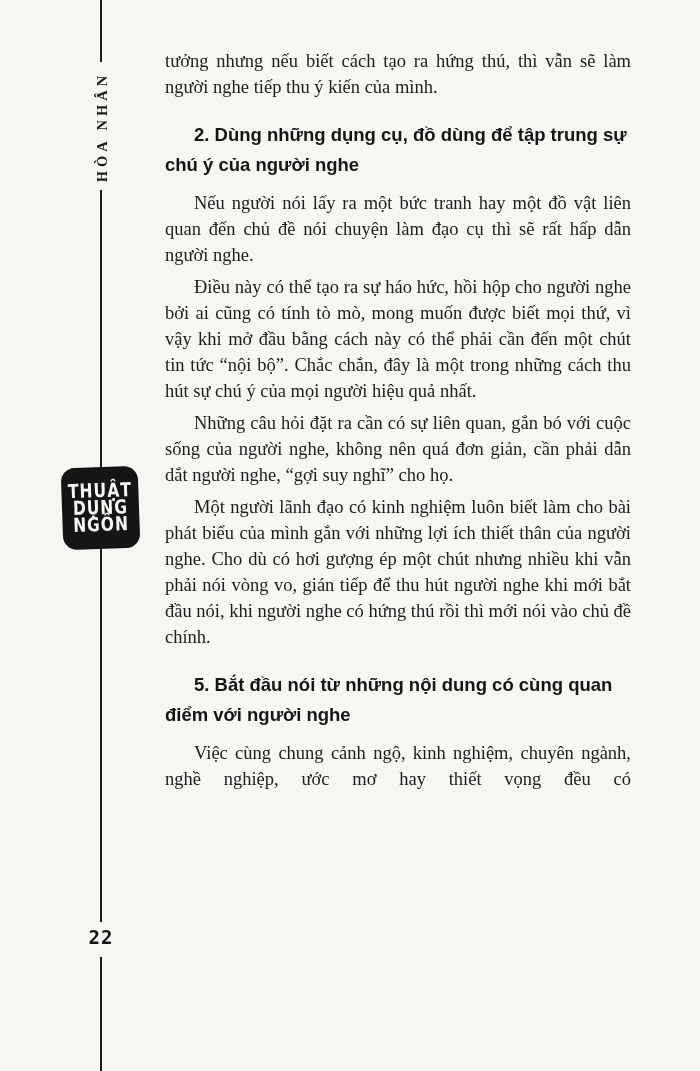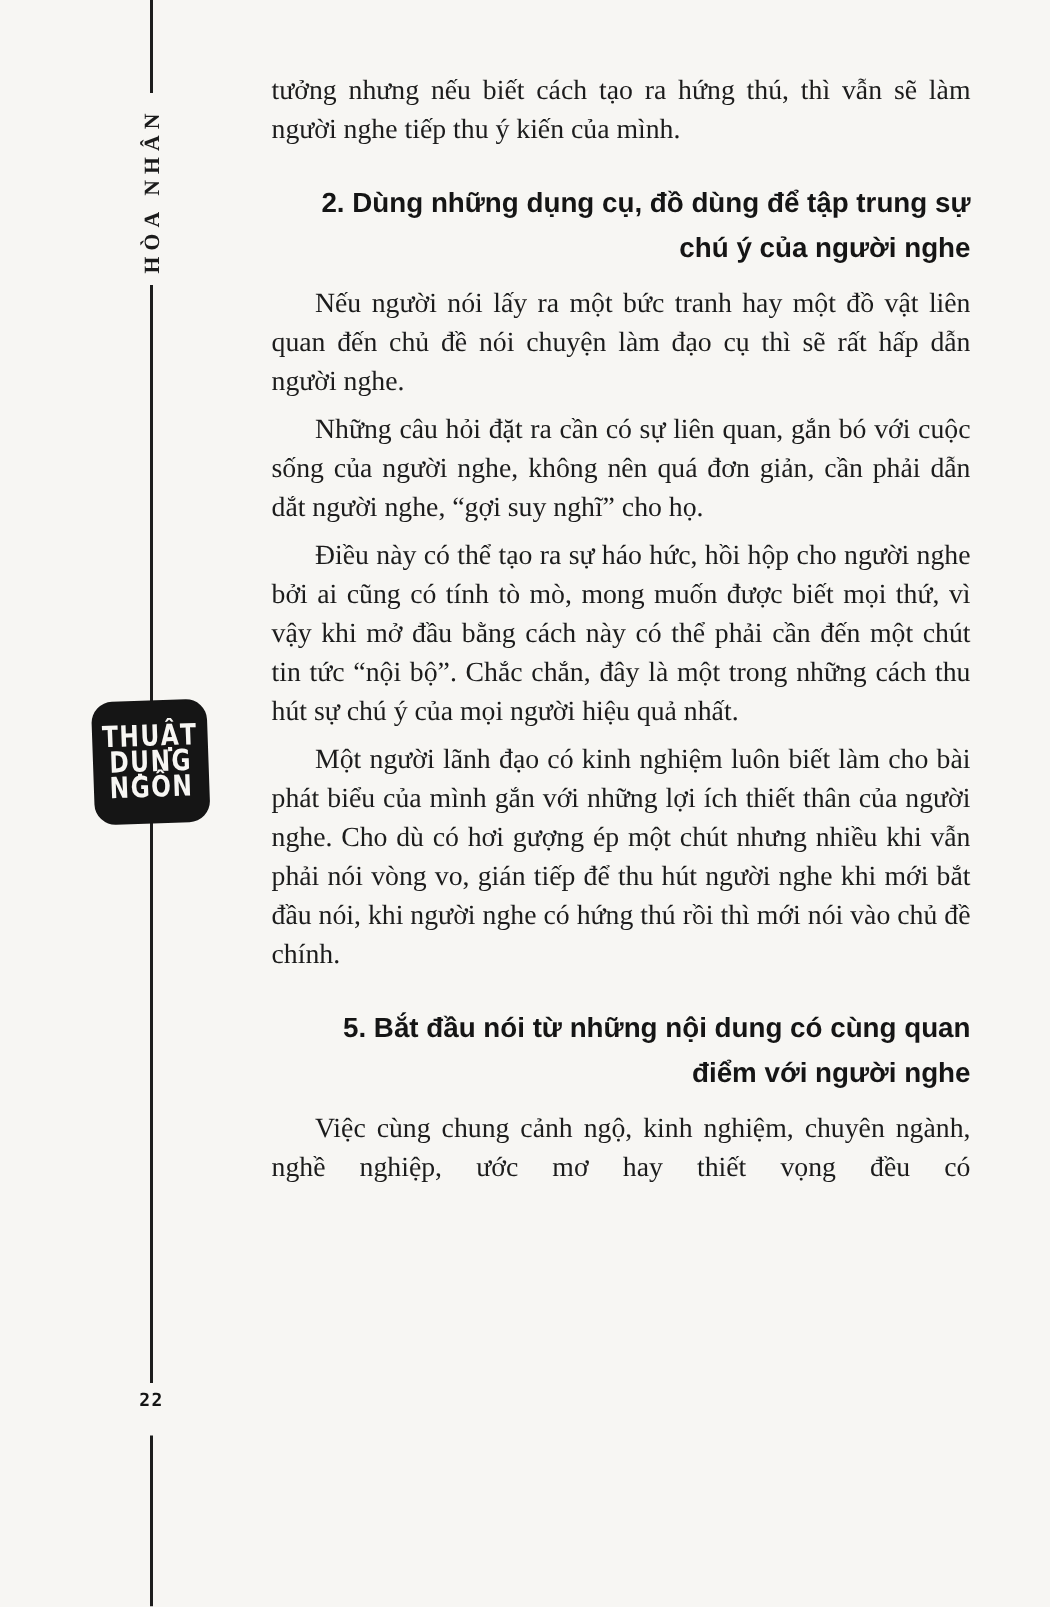--- a/index.html
+++ b/index.html
@@ -41,42 +41,42 @@
     display:block; color:#f7f6f3;
     font-family:"DejaVu Sans","Liberation Sans",sans-serif;
     font-weight:bold; font-size:15.5px; line-height:17px;
     letter-spacing:1px; transform:scale(1,1.25);
   }
 
   .page-number {
     position:absolute; left:87px; top:926px; width:28px;
     text-align:center;
     font-family:"DejaVu Sans Mono","DejaVu Sans",monospace;
-    font-weight:bold; font-size:12px; letter-spacing:1px;
+    font-weight:bold; font-size:19px; letter-spacing:1px;
     color:#141414;
   }
 
   
   .content {
-    position:absolute; left:181px; top:48px; width:466px;
+    position:absolute; left:165px; top:48px; width:466px;
   }
   .content p {
     font-size:18.5px; line-height:26px;
     text-align:justify;
     text-indent:29px;
   }
   .content p.no-indent { text-indent:0; }
   .content p.continues { text-align-last:justify; }
   .content p + p { margin-top:6px; }
   .content h2 {
     font-family:"Liberation Sans","DejaVu Sans",sans-serif;
     font-weight:bold; font-size:18.5px; line-height:30px;
     margin:20px 0 10px 0;
     text-indent:29px; color:#151515;
-    text-align:right;
+    text-align:left;
   }
 </style>
 </head>
 <body>
 
 <div class="page">
 
   <div class="rule rule-top"></div>
   <div class="author-vertical">HÒA NHÂN</div>
   <div class="rule rule-mid"></div>
@@ -90,22 +90,22 @@
   <div class="page-number">22</div>
   <div class="rule rule-bottom"></div>
 
   <main class="content">
 
     <p class="no-indent">tưởng nhưng nếu biết cách tạo ra hứng thú, thì vẫn sẽ làm người nghe tiếp thu ý kiến của mình.</p>
 
     <h2>2. Dùng những dụng cụ, đồ dùng để tập trung sự chú ý của người nghe</h2>
     <p>Nếu người nói lấy ra một bức tranh hay một đồ vật liên quan đến chủ đề nói chuyện làm đạo cụ thì sẽ rất hấp dẫn người nghe.</p>
 
+    <p>Điều này có thể tạo ra sự háo hức, hồi hộp cho người nghe bởi ai cũng có tính tò mò, mong muốn được biết mọi thứ, vì vậy khi mở đầu bằng cách này có thể phải cần đến một chút tin tức “nội bộ”. Chắc chắn, đây là một trong những cách thu hút sự chú ý của mọi người hiệu quả nhất.</p>
     <p>Những câu hỏi đặt ra cần có sự liên quan, gắn bó với cuộc sống của người nghe, không nên quá đơn giản, cần phải dẫn dắt người nghe, “gợi suy nghĩ” cho họ.</p>
-    <p>Điều này có thể tạo ra sự háo hức, hồi hộp cho người nghe bởi ai cũng có tính tò mò, mong muốn được biết mọi thứ, vì vậy khi mở đầu bằng cách này có thể phải cần đến một chút tin tức “nội bộ”. Chắc chắn, đây là một trong những cách thu hút sự chú ý của mọi người hiệu quả nhất.</p>
 
     <p>Một người lãnh đạo có kinh nghiệm luôn biết làm cho bài phát biểu của mình gắn với những lợi ích thiết thân của người nghe. Cho dù có hơi gượng ép một chút nhưng nhiều khi vẫn phải nói vòng vo, gián tiếp để thu hút người nghe khi mới bắt đầu nói, khi người nghe có hứng thú rồi thì mới nói vào chủ đề chính.</p>
 
     <h2>5. Bắt đầu nói từ những nội dung có cùng quan điểm với người nghe</h2>
     <p class="continues">Việc cùng chung cảnh ngộ, kinh nghiệm, chuyên ngành, nghề nghiệp, ước mơ hay thiết vọng đều có</p>
 
   </main>
 </div>
 
 </body></html>

